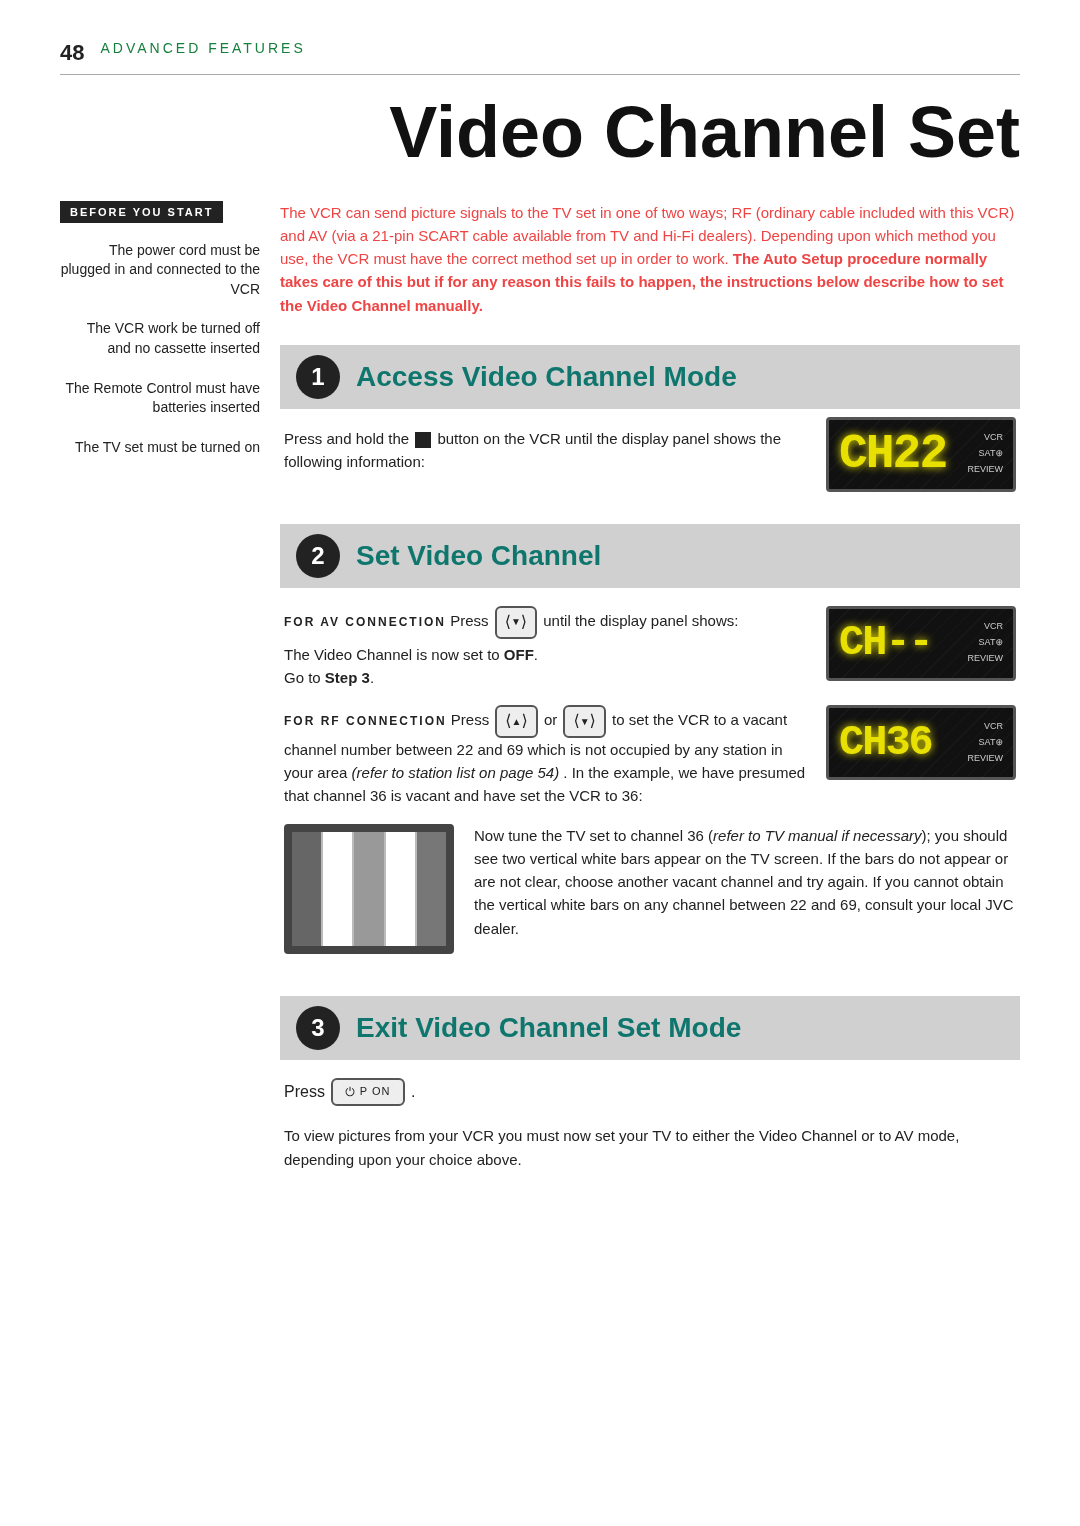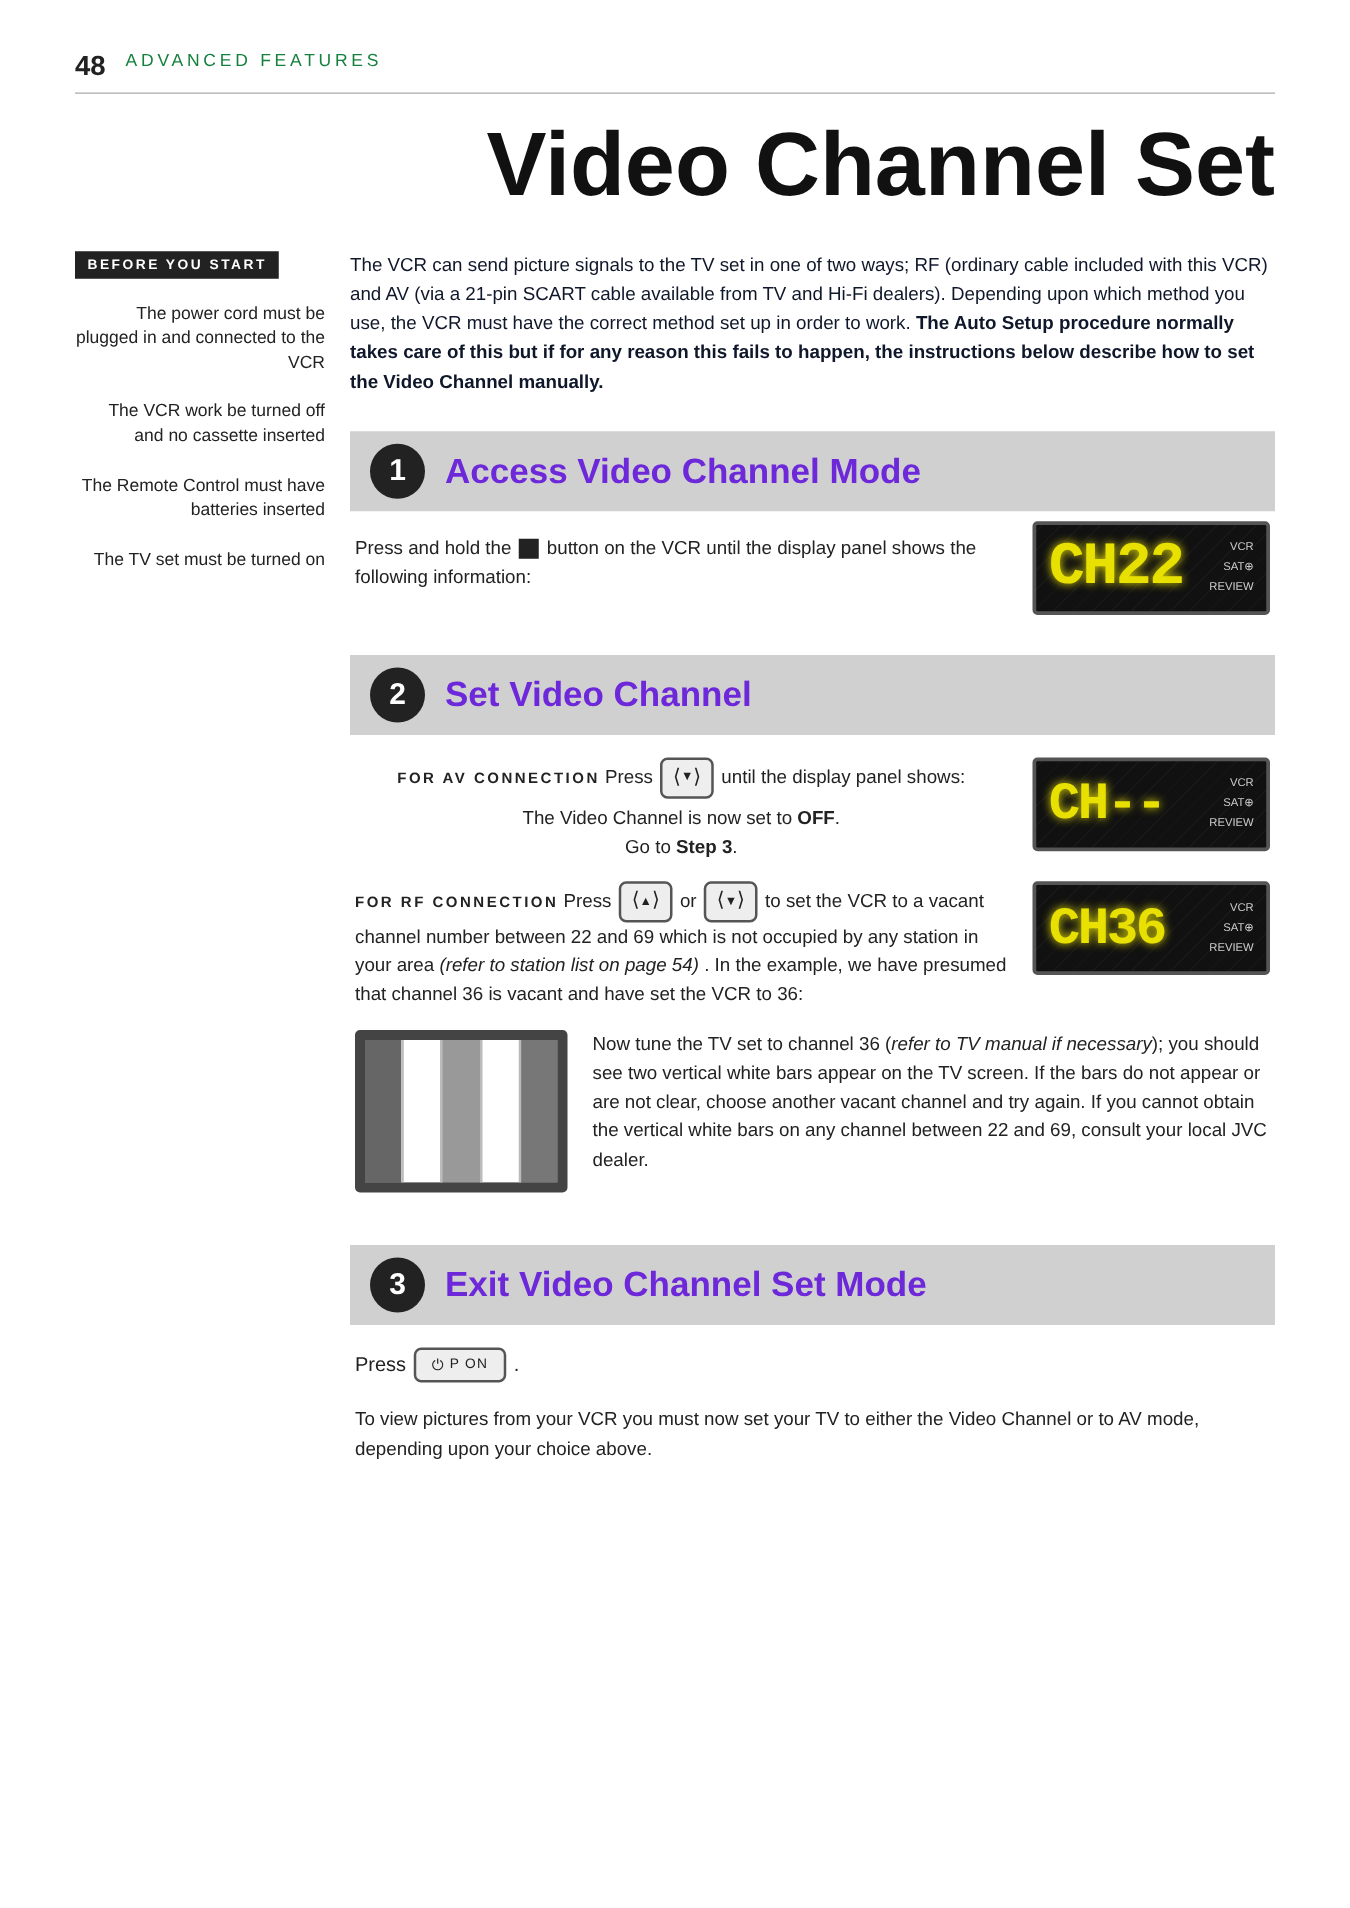--- a/index.html
+++ b/index.html
@@ -89,21 +89,21 @@
     
     .content-area {
       flex: 1;
     }
 
     
     .intro-paragraph {
       font-family: Arial, sans-serif;
       font-size: 15px;
       line-height: 1.55;
-      color: #0f172a;
+      color: #ef4444;
       margin-bottom: 28px;
     }
     .intro-paragraph strong { font-weight: bold; }
 
     
     .step-block {
       margin-bottom: 32px;
     }
     .step-header {
       background: #d0d0d0;
@@ -124,21 +124,21 @@
       font-family: Arial, sans-serif;
       font-size: 24px;
       font-weight: bold;
       flex-shrink: 0;
       margin-right: 16px;
     }
     .step-title {
       font-family: Arial, sans-serif;
       font-size: 28px;
       font-weight: bold;
-      color: #6d28d9;
+      color: #0f766e;
     }
 
     .step-body {
       padding: 0 4px;
       font-family: Arial, sans-serif;
       font-size: 15px;
       line-height: 1.55;
       color: #222;
     }
 
@@ -288,21 +288,20 @@
       display: flex;
       gap: 20px;
       margin-bottom: 16px;
       align-items: flex-start;
     }
     .connection-text {
       flex: 1;
       font-family: Arial, sans-serif;
       font-size: 15px;
       line-height: 1.55;
-      text-align: center;
     }
     .connection-display {
       flex-shrink: 0;
     }
 
     .italic { font-style: italic; }
   </style>
 </head>
 <body>
 

